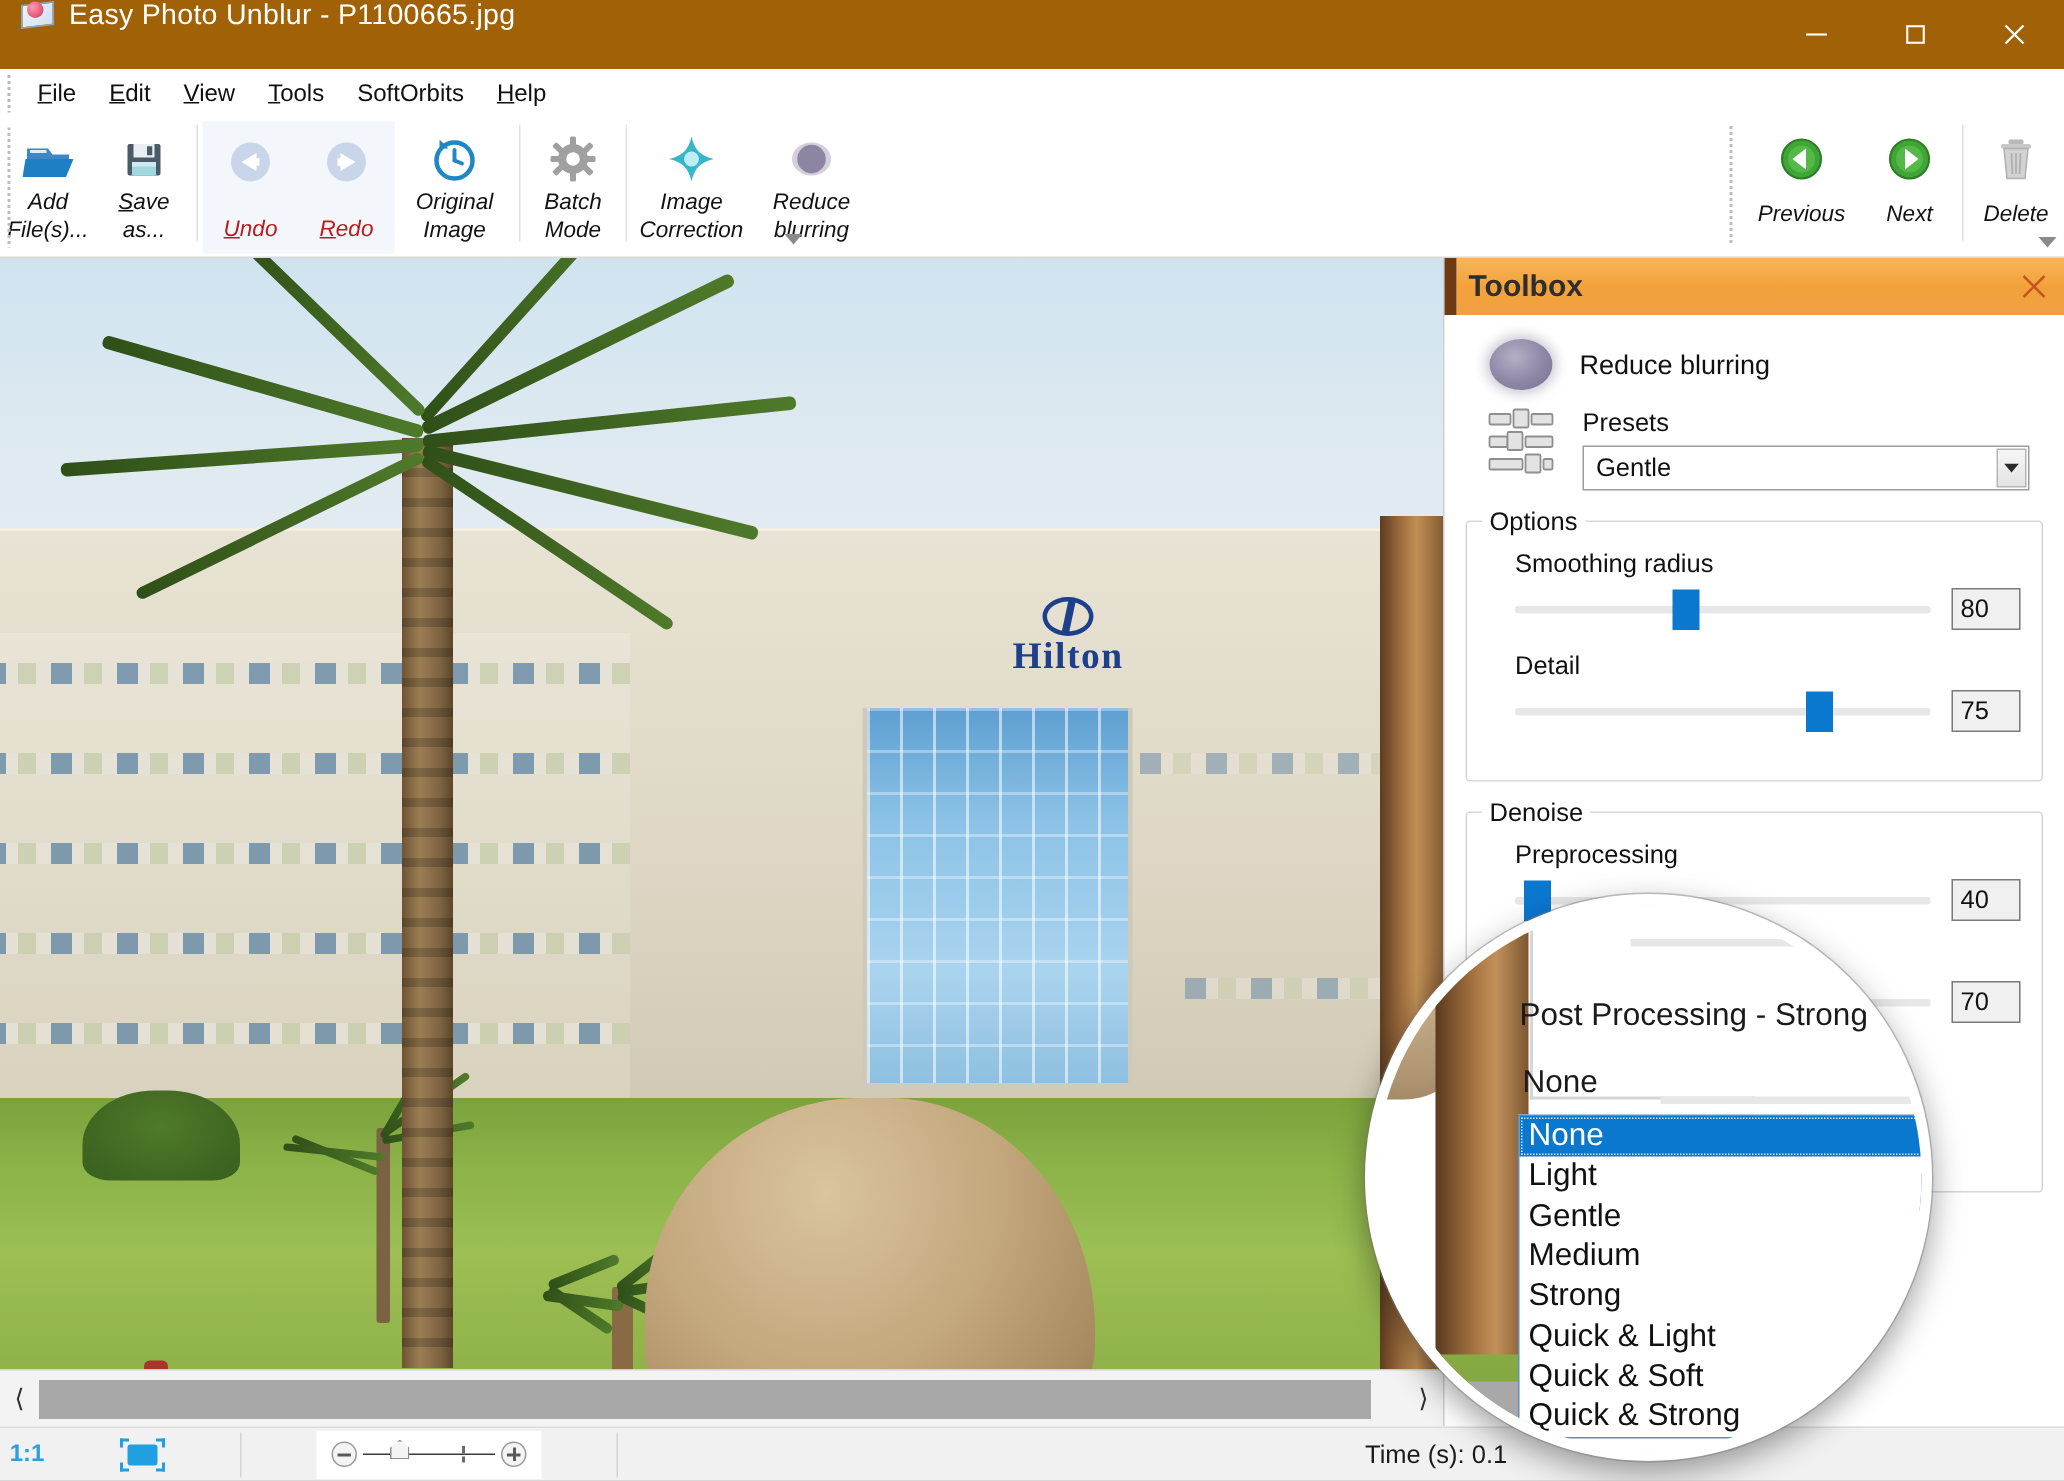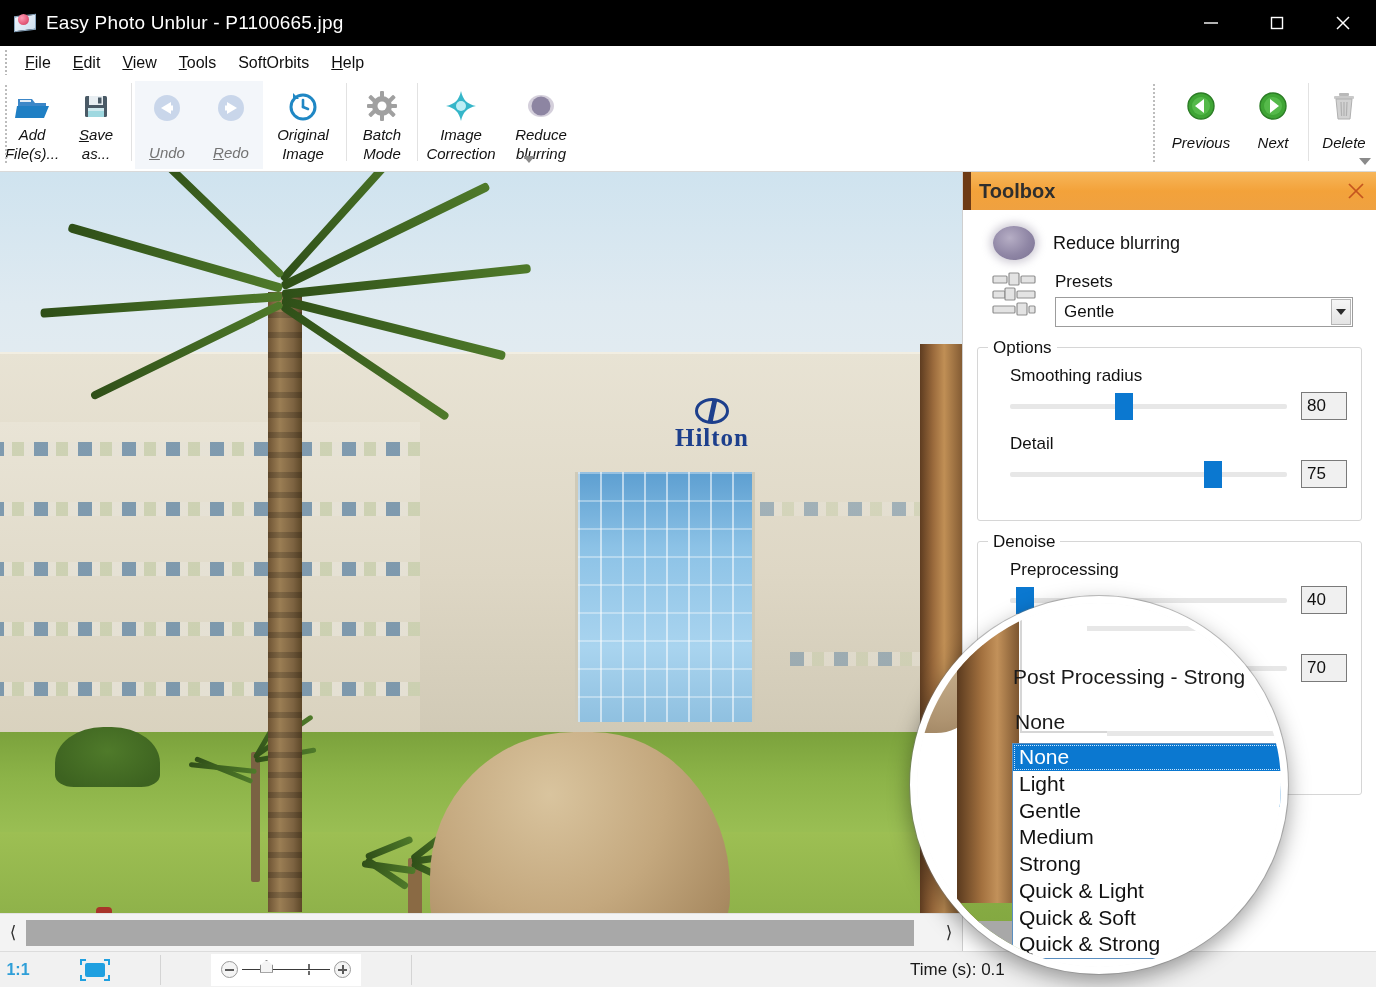--- a/index.html
+++ b/index.html
@@ -11,22 +11,22 @@
   }
   #app {
     position: relative;
     width: 1376px; height: 987px;
     overflow: hidden;
   }
 
   
   .titlebar {
     position: absolute; left: 0; top: 0; width: 1376px; height: 46px;
-    background: #000000;
-    display: flex; align-items: center;
+    background: #a16207;
+    display: flex; align-items: flex-start;
   }
   .title-icon {
     width: 22px; height: 20px; margin-left: 14px; margin-right: 10px;
     position: relative; flex: none;
   }
   .title-icon .env {
     position: absolute; left: 0; top: 2px; width: 22px; height: 16px;
     background: linear-gradient(135deg,#eef4fb 0%, #cfe0f0 100%);
     border: 1px solid #8aa7c0; transform: skewY(-7deg);
   }
@@ -79,21 +79,21 @@
   .tb-group { display: flex; align-items: flex-start; height: 92px; }
   .tb-sep { width: 1px; height: 78px; background: #e2e2e2; margin: 4px 3px 0 3px; }
   .tb-btn {
     width: 64px; min-width: 58px; height: 88px; padding-top: 8px;
     display: flex; flex-direction: column; align-items: center;
     font-size: 15px; color: #121212; line-height: 1.12; text-align: center;
   }
   .tb-btn.wide { width: 80px; }
   .tb-btn .ico { height: 38px; display:flex; align-items:center; justify-content:center; }
   .tb-btn .lbl { margin-top: 2px; font-style: italic; }
-  .tb-btn.disabled { color: #737373; }
+  .tb-btn.disabled { color: #b91c1c; }
   .tb-btn.disabled .lbl u { text-decoration: underline; }
   .tb-undoredo {
     background: #f3f6fa;
     display: flex; align-items: flex-start; height: 88px; margin-top: 2px;
   }
   .tb-right { margin-left: auto; display: flex; align-items: flex-start; }
   .tb-overflow {
     position: absolute; right: 3px; bottom: 3px; width: 16px; height: 14px;
     display: flex; align-items: center; justify-content: center;
   }

